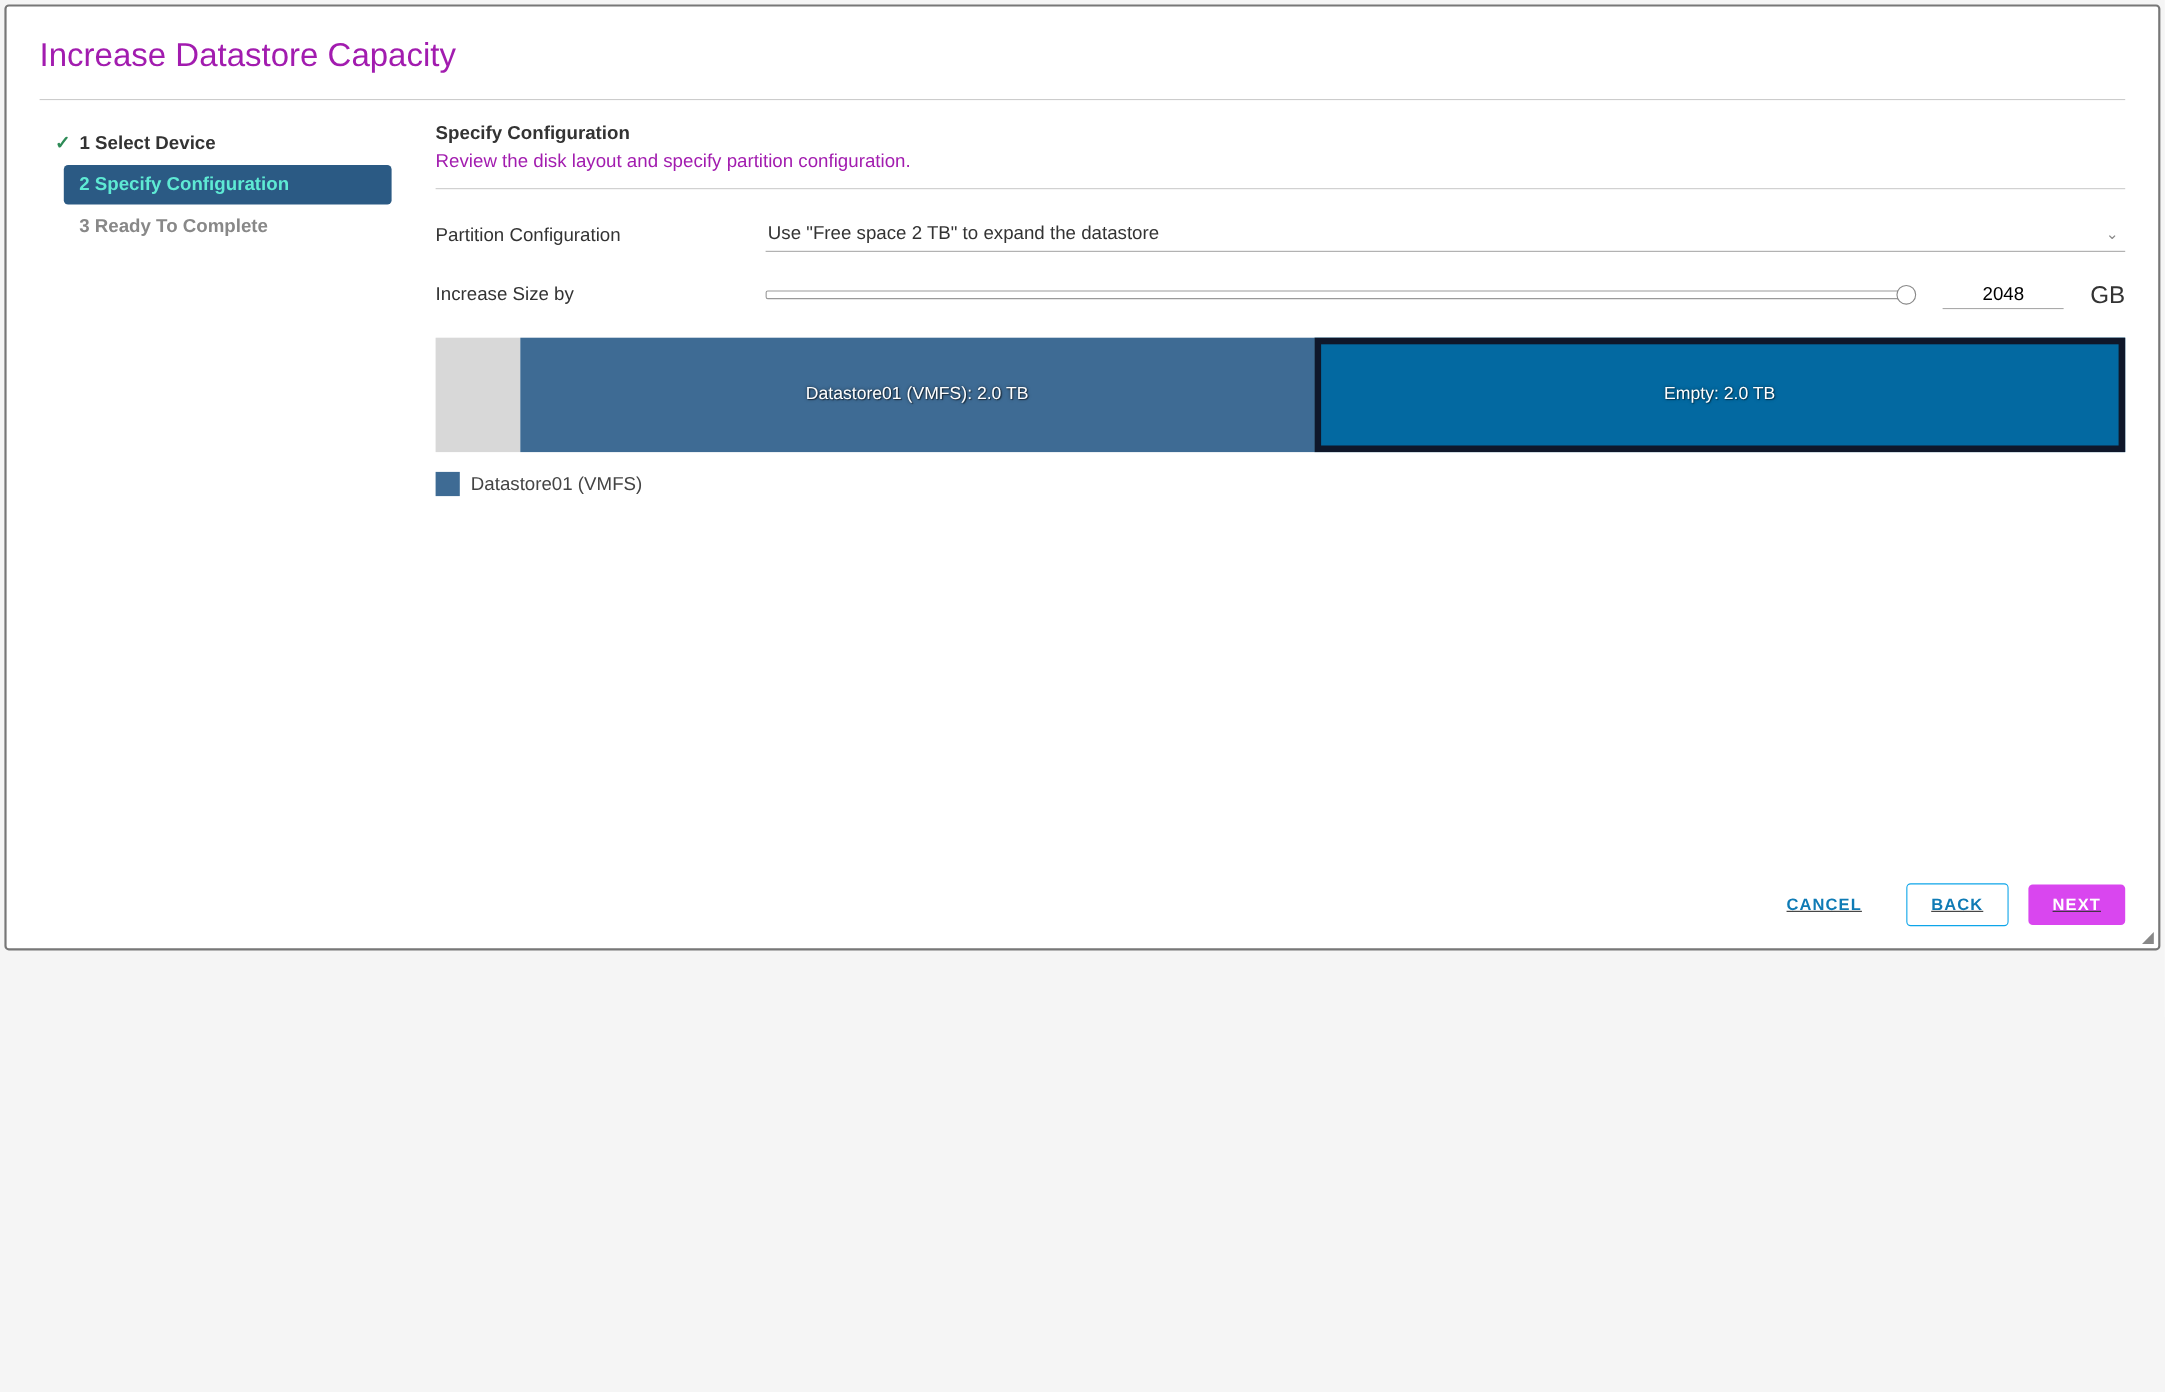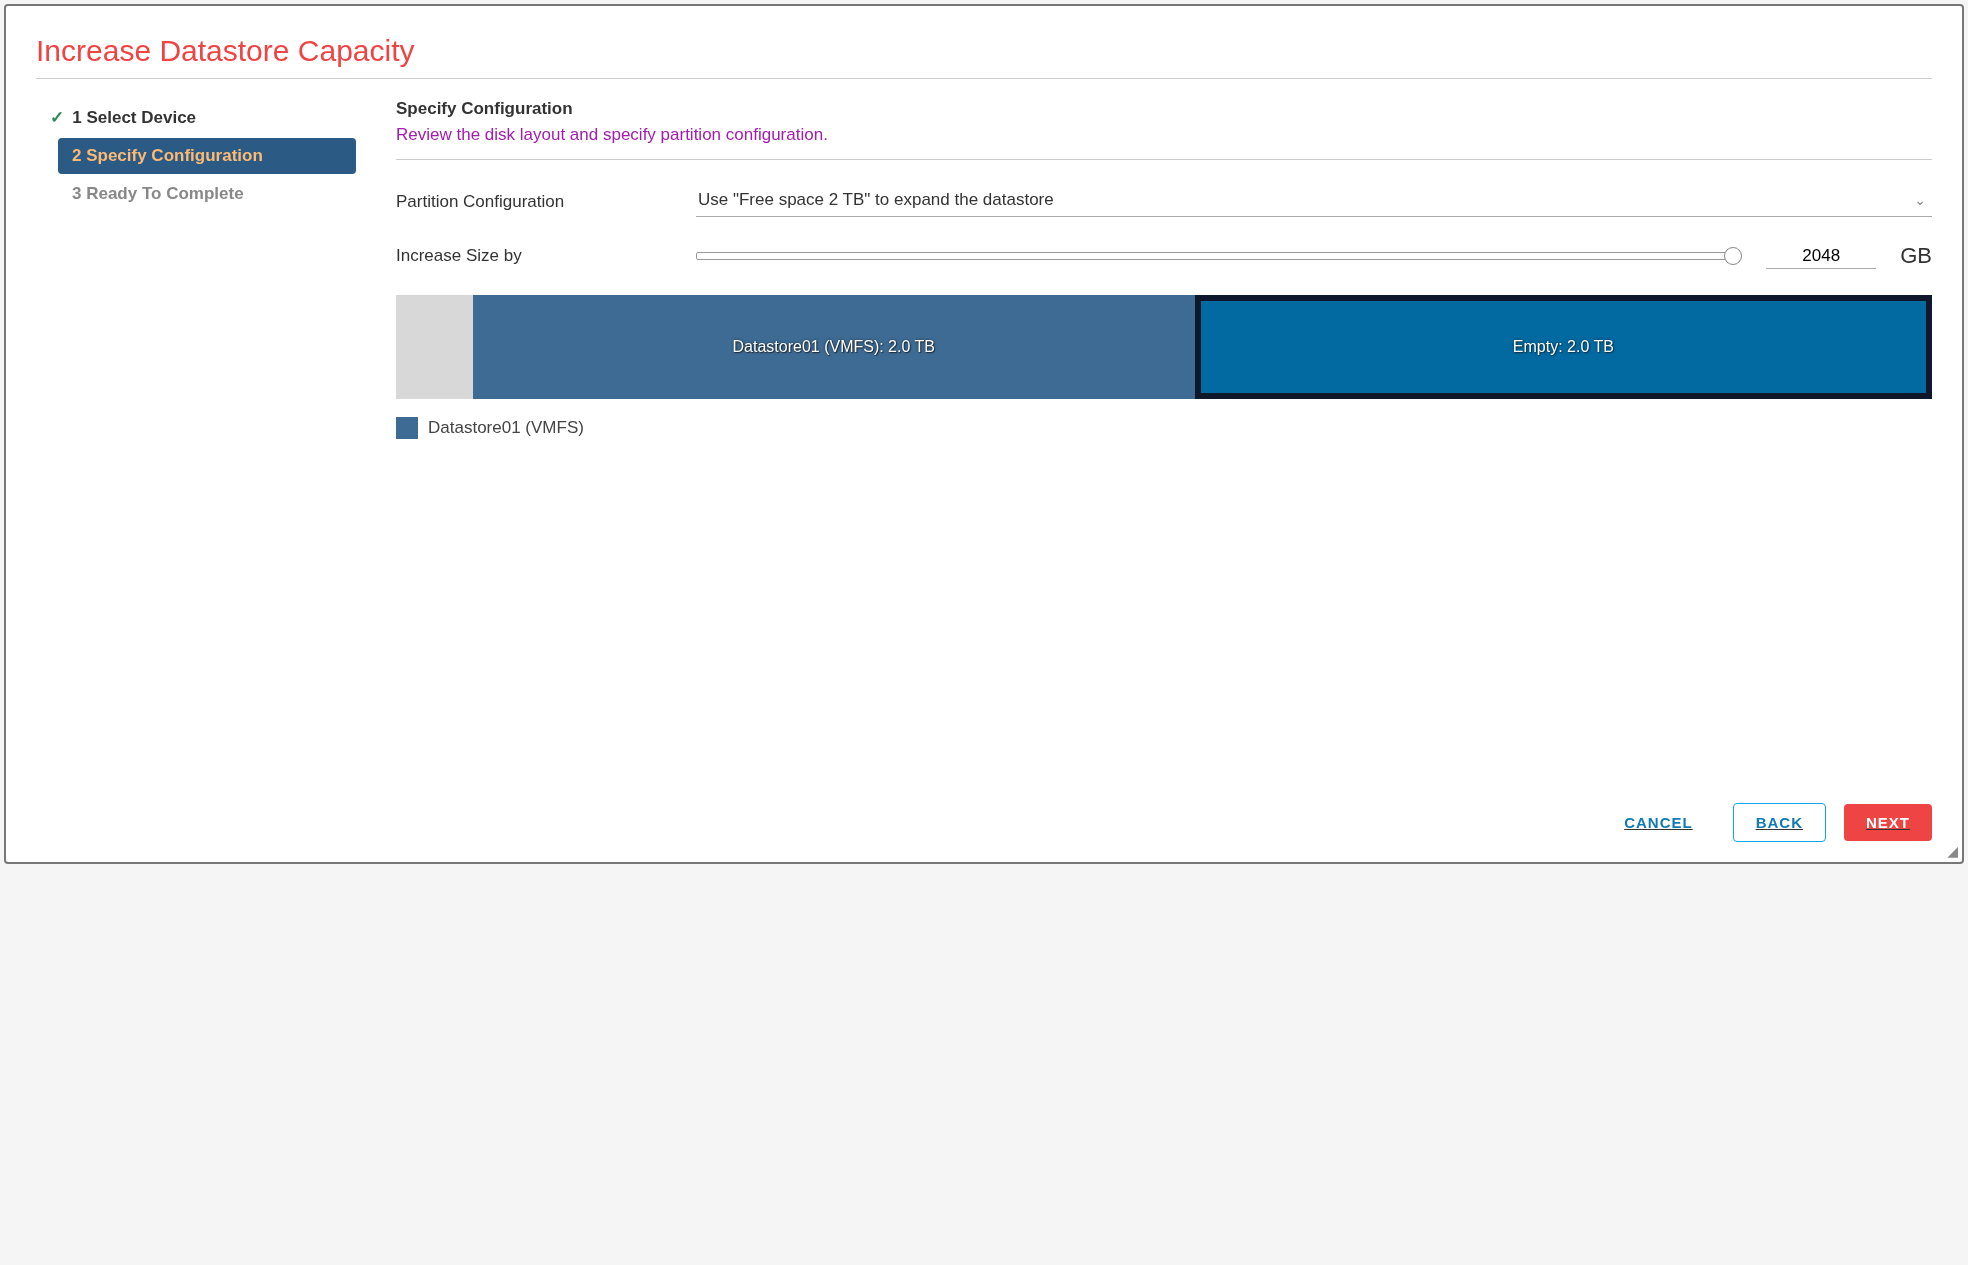--- a/index.html
+++ b/index.html
@@ -16,22 +16,22 @@
       width: 100%;
       min-height: 860px;
       position: relative;
       padding: 28px 30px 20px 30px;
       display: flex;
       flex-direction: column;
     }
     .dialog-title {
       font-size: 30px;
       font-weight: 300;
-      color: #ef4444;
-      padding-bottom: 10px;
+      color: #a21caf;
+      padding-bottom: 22px;
       border-bottom: 1px solid #ccc;
     }
     .body {
       display: flex;
       flex: 1;
       padding-top: 20px;
     }
     .nav {
       width: 340px;
       flex-shrink: 0;
@@ -44,21 +44,21 @@
       padding: 8px 14px;
       border-radius: 4px;
       margin-bottom: 2px;
       color: #333;
       cursor: default;
     }
     .nav-item.done .check { color: #2e8b57; margin-right: 8px; font-weight: bold; }
     .nav-item.done { font-weight: 600; }
     .nav-item.active {
       background: #2b5a84;
-      color: #fdba74;
+      color: #5eead4;
       font-weight: 600;
       margin-left: 22px;
     }
     .nav-item.future {
       color: #888;
       font-weight: 600;
       margin-left: 22px;
     }
     .content {
       flex: 1;
@@ -188,21 +188,21 @@
       background: transparent;
     }
     .btn.cancel { color: #0f7bb5; }
     .btn.back {
       color: #0f7bb5;
       border: 1px solid #0ea5e9;
       background: #fff;
     }
     .btn.next {
       color: #fff;
-      background: #ef4444;
+      background: #d946ef;
     }
     .resize-grip {
       position: absolute;
       right: 4px; bottom: 4px;
       color: #888;
       font-size: 14px;
       cursor: nwse-resize;
       line-height: 1;
     }
   </style>

